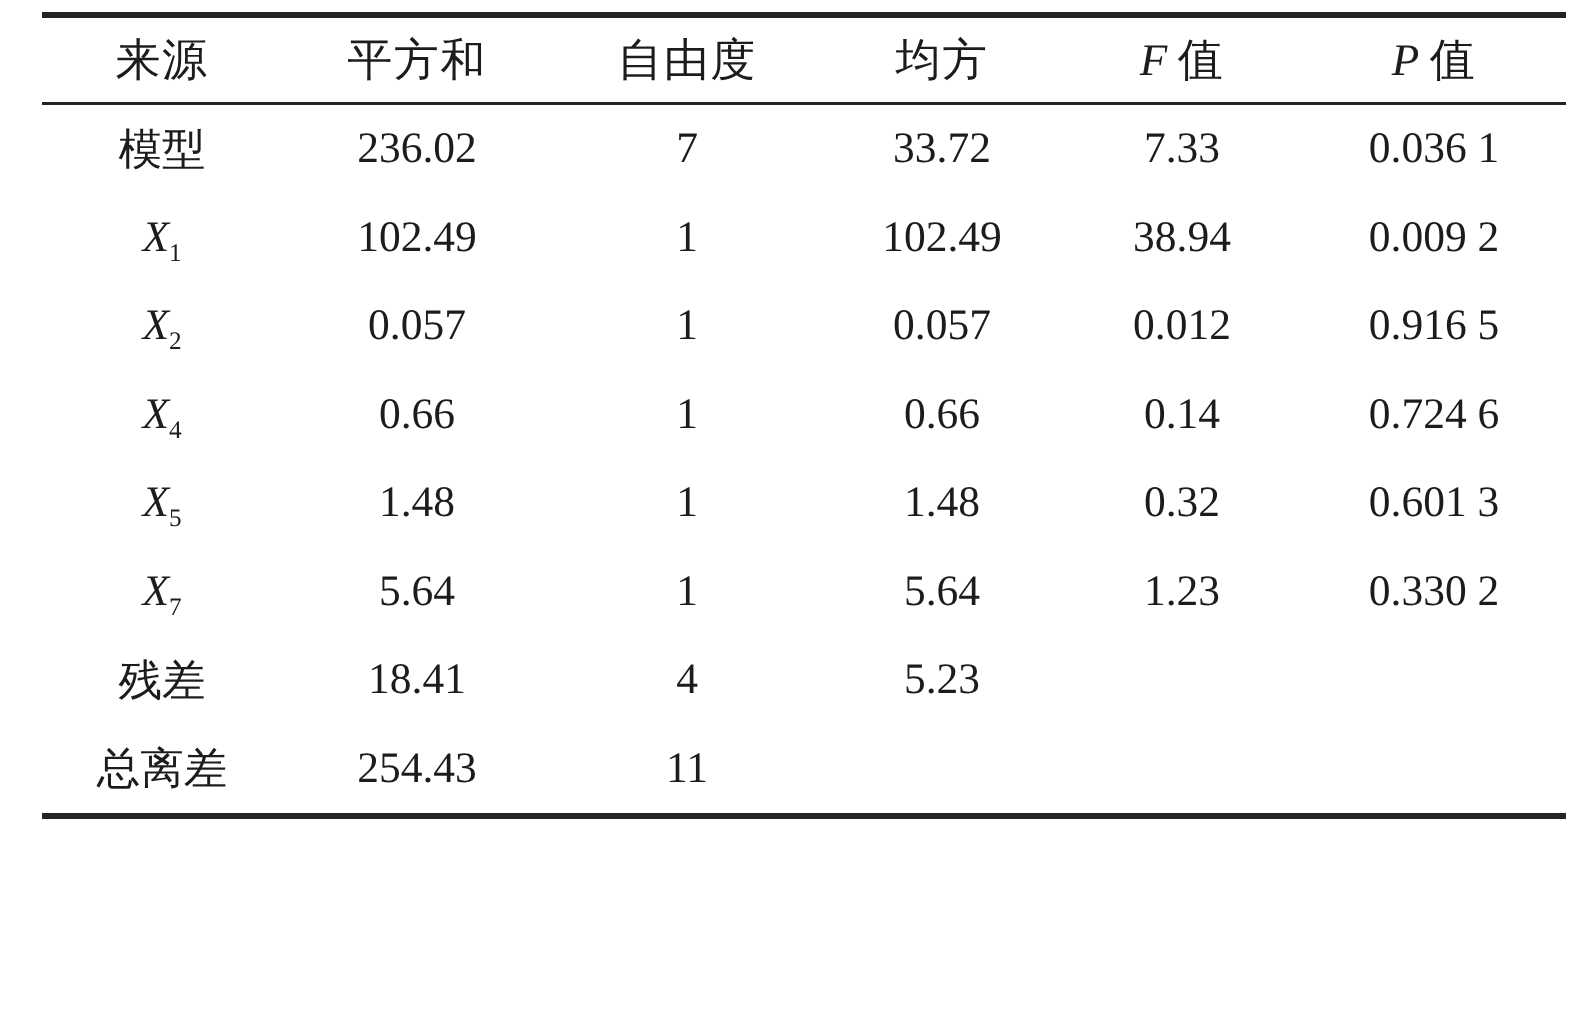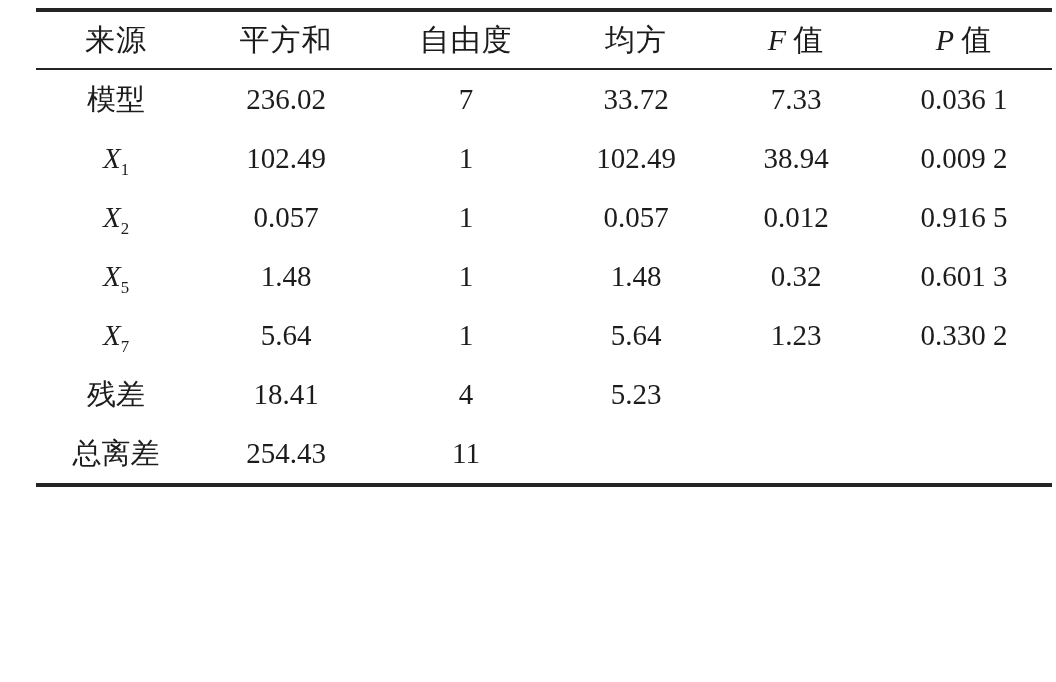--- a/index.html
+++ b/index.html
@@ -11,21 +11,21 @@
     position: relative;
     width: 1056px;
     height: 682px;
     background: #ffffff;
     color: #1c1c1c;
     font-family: "Liberation Serif", "DejaVu Serif", serif;
     overflow: hidden;
   }
   table.anova {
     position: absolute;
-    left: 36px;
+    left: 28px;
     top: 8px;
     width: 1016px;
     border-collapse: collapse;
     table-layout: fixed;
     border-top: 4px solid #242424;
     border-bottom: 4px solid #242424;
   }
   table.anova col:nth-child(1) { width: 160px; }
   table.anova col:nth-child(2) { width: 180px; }
   table.anova col:nth-child(3) { width: 180px; }
@@ -104,20 +104,28 @@
         </tr>
         <tr>
           <td><span class="it">X</span><sub>2</sub></td>
           <td>0.057</td>
           <td>1</td>
           <td>0.057</td>
           <td>0.012</td>
           <td>0.916 5</td>
         </tr>
         <tr>
+          <td><span class="it">X</span><sub>4</sub></td>
+          <td>0.66</td>
+          <td>1</td>
+          <td>0.66</td>
+          <td>0.14</td>
+          <td>0.724 6</td>
+        </tr>
+        <tr>
           <td><span class="it">X</span><sub>5</sub></td>
           <td>1.48</td>
           <td>1</td>
           <td>1.48</td>
           <td>0.32</td>
           <td>0.601 3</td>
         </tr>
         <tr>
           <td><span class="it">X</span><sub>7</sub></td>
           <td>5.64</td>

